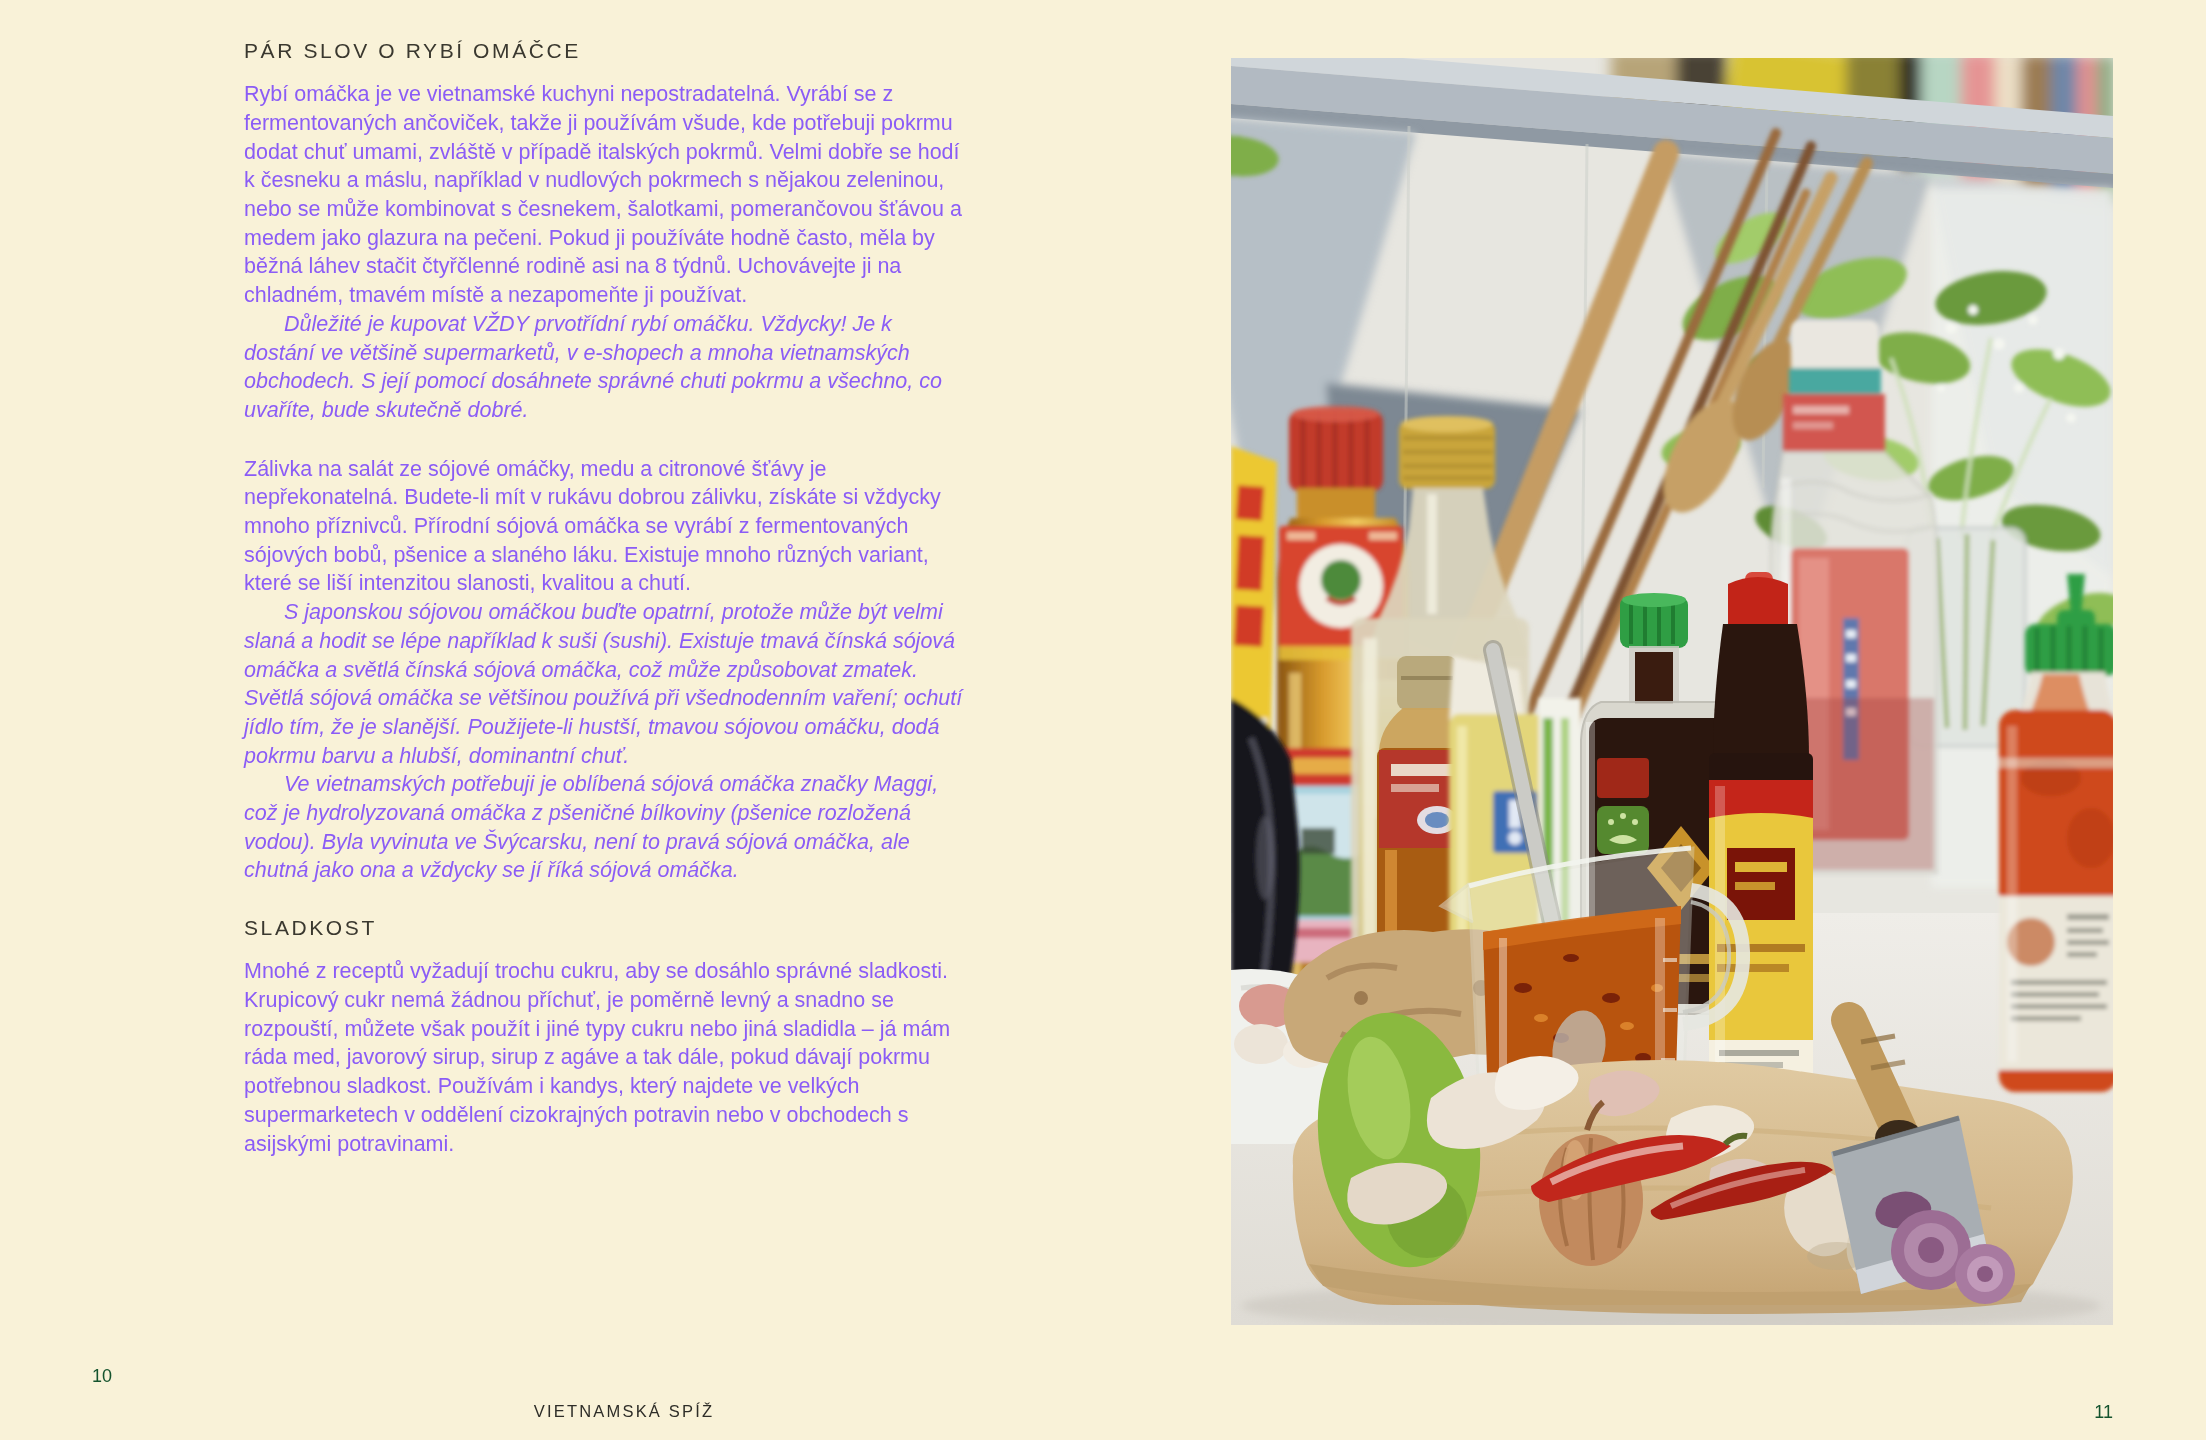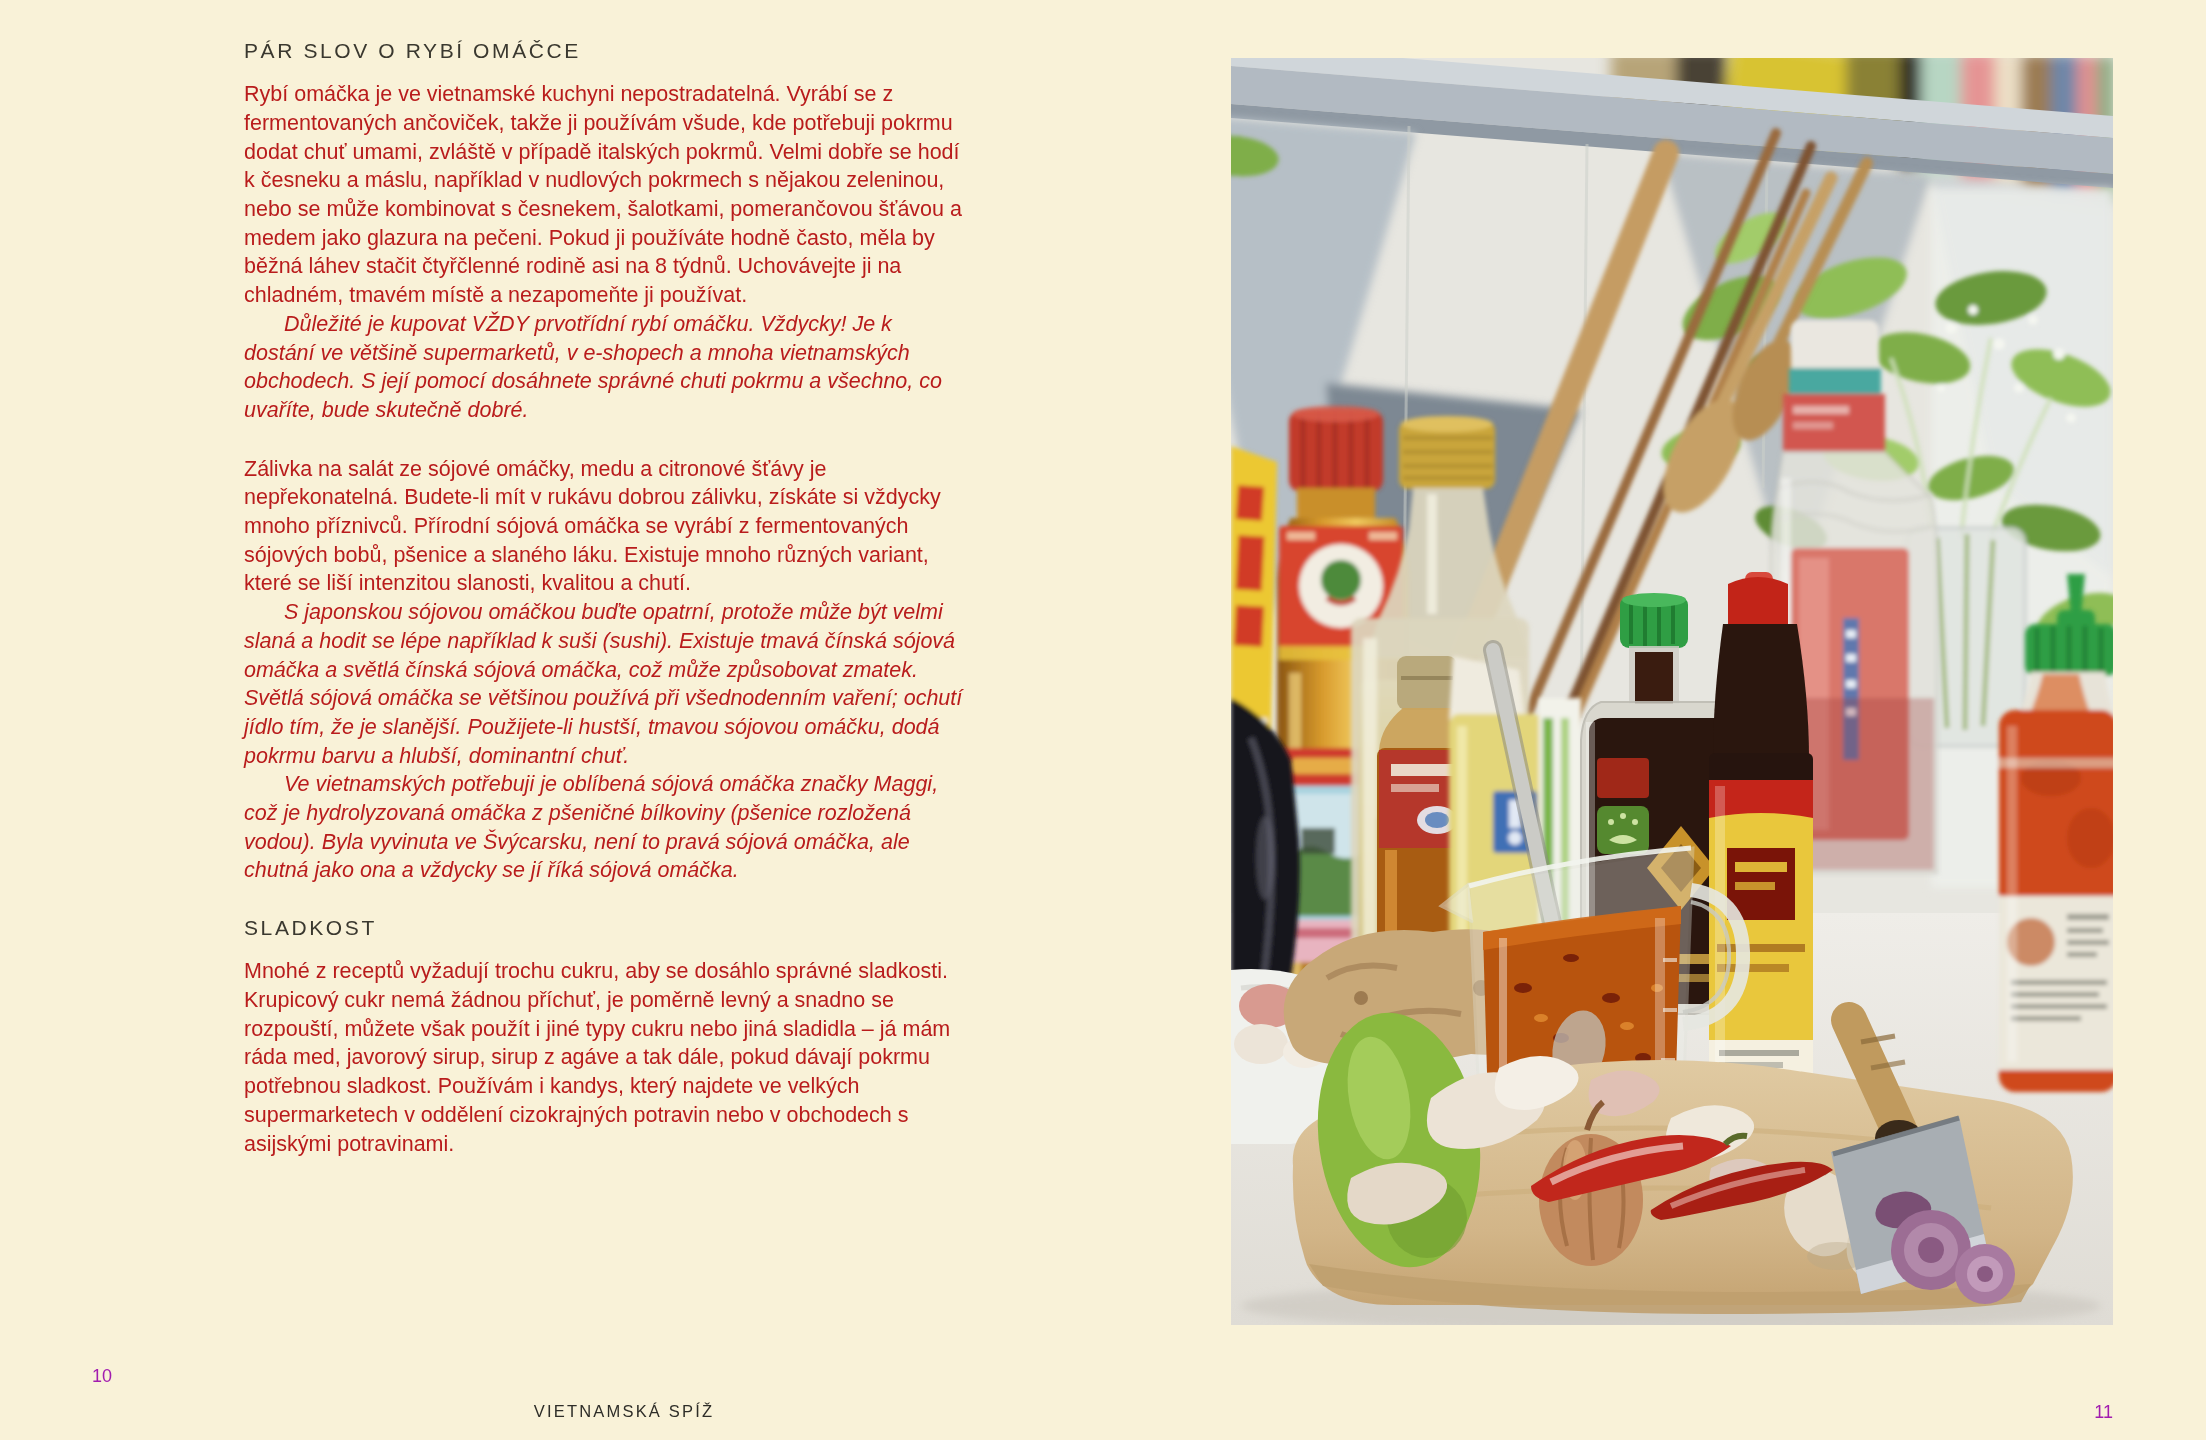--- a/index.html
+++ b/index.html
@@ -15,25 +15,25 @@
     position:absolute;left:244px;top:30px;width:724px;
     color:#2c2b25;
   }
   .text-col section{margin-bottom:30px;}
   .section-heading{
     font-size:21px;font-weight:400;letter-spacing:2.6px;
     color:#3a382f;margin:8px 0 17px 0;line-height:1.2;
   }
   .text-col p{
     font-size:21.5px;line-height:28.7px;margin:0;
-    color:#b91c1c;
+    color:#8b5cf6;
   }
   .text-col p.ind{text-indent:40px;font-style:italic;}
   .folio{
-    position:absolute;top:1366px;font-size:18px;color:#a21caf;
+    position:absolute;top:1366px;font-size:18px;color:#14532d;
   }
   .folio-left{left:92px;}
   .folio-right{right:93px;width:80px;text-align:right;margin-top:36px;}
   .running-title{
     position:absolute;left:244px;width:760px;top:1402px;
     text-align:center;font-size:16.5px;letter-spacing:2.2px;color:#2e2d28;
   }
   .photo{
     position:absolute;left:1231px;top:58px;width:882px;height:1267px;
     margin:0;overflow:hidden;background:#e6e4de;

